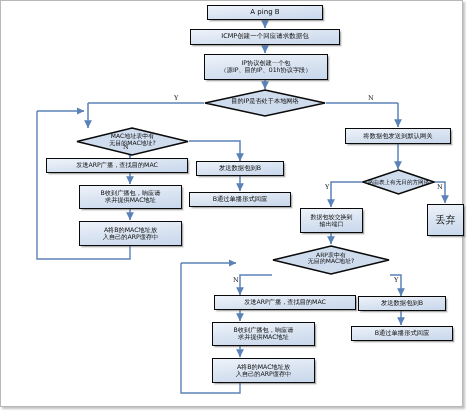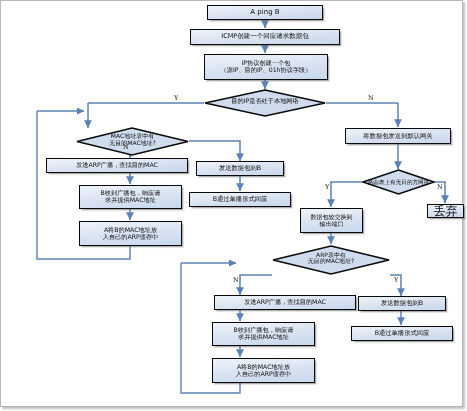--- a/index.html
+++ b/index.html
@@ -189,21 +189,21 @@
         <polygon points="36.5,1 72,13 36.5,25 1,13" fill="#cfdcee" stroke="#0a0a0a" stroke-width="1.6"></polygon>
       </svg>
       <span class="t">路由表上有无目的方网络</span>
     </div>
 
     <div class="node box" style="left:282px;top:207px;width:63px;height:25px;font-size:6px;">
       <span class="t">数据包较交换到
 输出端口</span>
     </div>
 
-    <div class="node box" style="left:409px;top:203px;width:37px;height:14px;font-size:12px;">
+    <div class="node box" style="left:409px;top:203px;width:37px;height:32px;font-size:10px;">
       <span class="t">丢弃</span>
     </div>
 
     <div class="node diamond" style="left:254px;top:244px;width:118px;height:30px;font-size:6px;">
       <svg class="dia-shape" viewBox="0 0 118 30" preserveAspectRatio="none">
         <polygon points="59,1 117,15 59,29 1,15" fill="#cfdcee" stroke="#0a0a0a" stroke-width="1.6"></polygon>
       </svg>
       <span class="t" style="margin-top:-4px;">ARP表中有
 无目的MAC地址?</span>
     </div>

